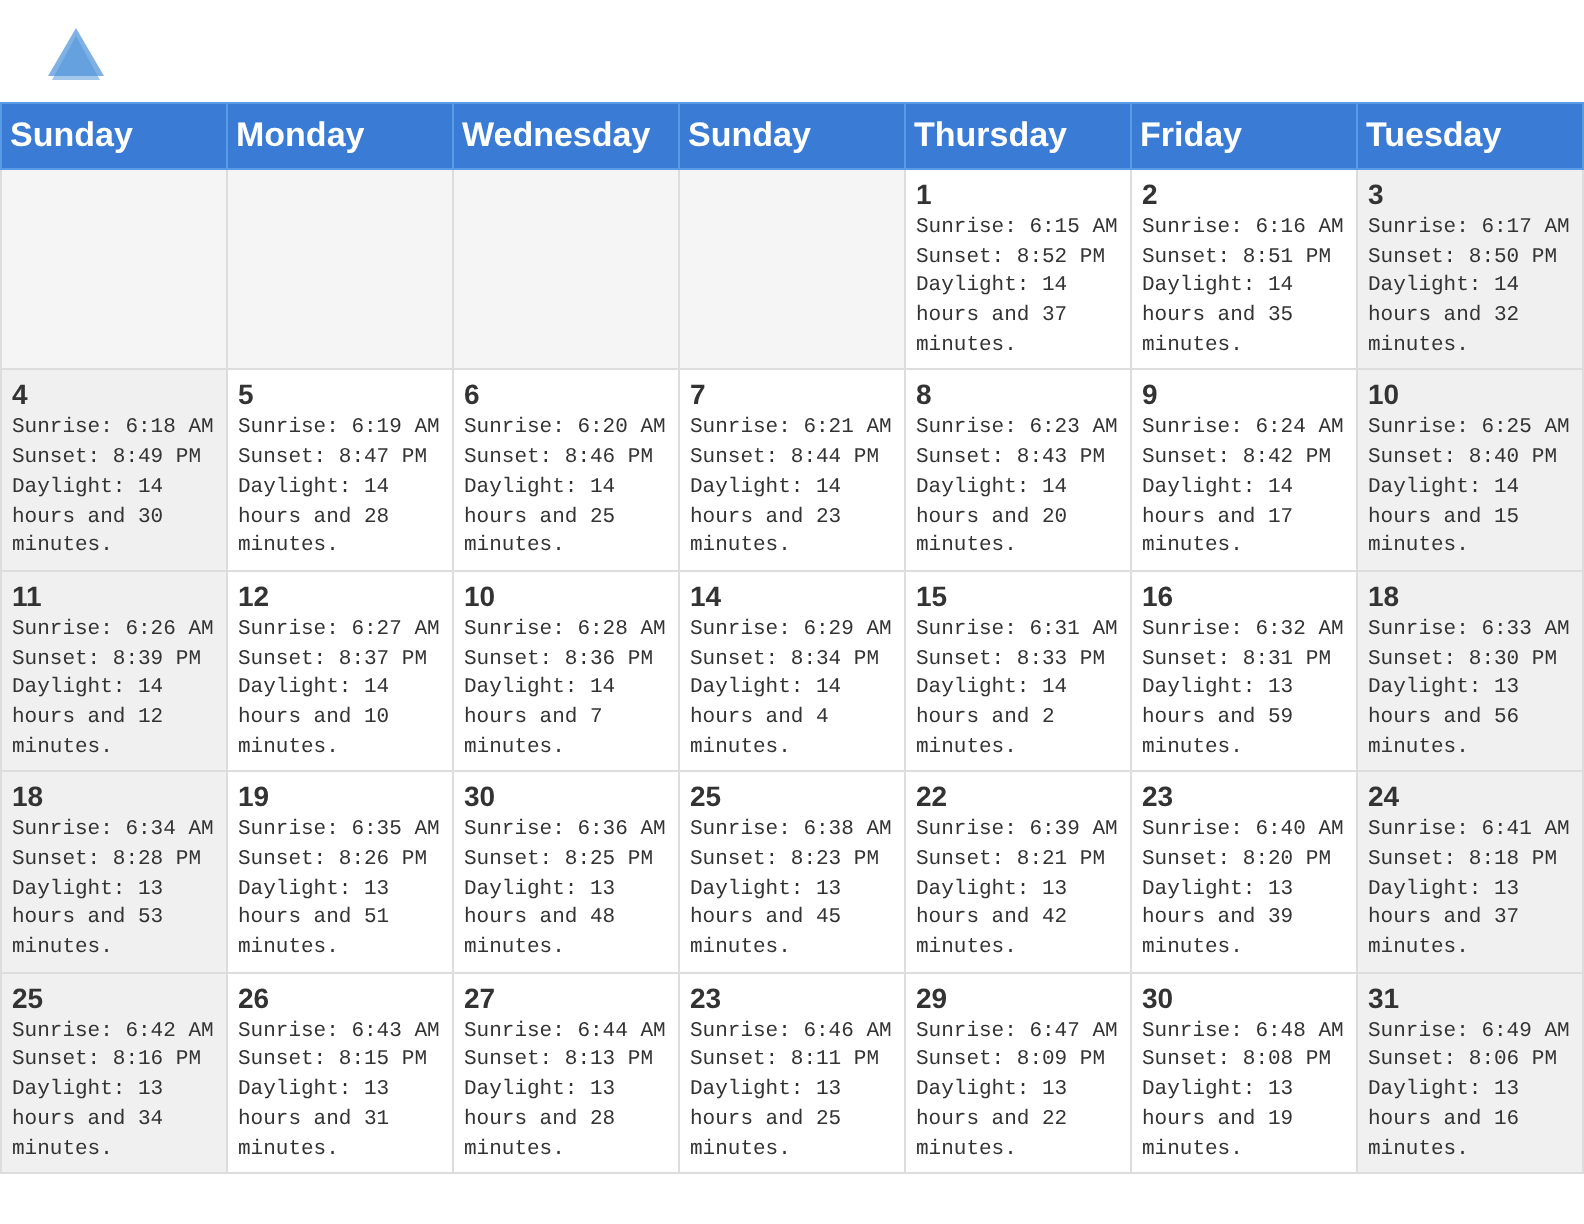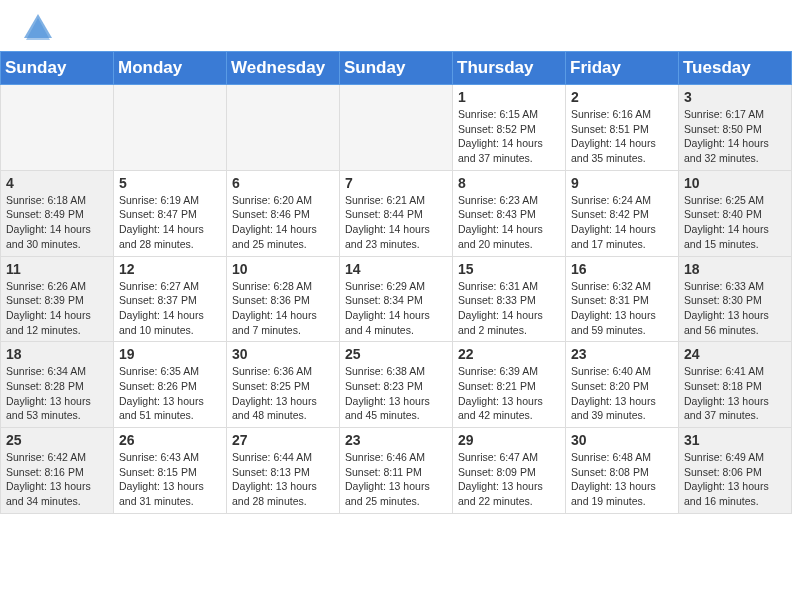--- a/index.html
+++ b/index.html
@@ -11,21 +11,21 @@
     .title-section { text-align: right; }
     .month-year { font-size: 38px; font-weight: bold; color: #333; line-height: 1.1; }
     .location { font-size: 16px; color: #555; }
     
     .calendar { width: 100%; border-collapse: collapse; margin: 0 0 0 0; }
     .calendar th { background: #3a7bd5; color: #fff; font-size: 17px; font-weight: bold; padding: 6px 4px; text-align: left; border: 1px solid #5a9be5; }
     .calendar td { border: 1px solid #ddd; vertical-align: top; padding: 4px 5px; font-size: 11px; color: #333; width: calc(100%/7); min-height: 80px; background: #fff; }
     .calendar td.empty { background: #f5f5f5; }
     .calendar td.shaded { background: #f0f0f0; }
     .day-num { font-size: 14px; font-weight: bold; color: #333; margin-bottom: 2px; }
-    .day-info { font-size: 10.5px; color: #333; line-height: 1.4; }
+    .day-info { font-size: 10.5px; color: #333; line-height: 1.4; font-family: Liberation Mono, monospace; }
     
     .logo-wrapper { display: flex; align-items: center; }
     .logo-svg { margin-right: 2px; }
   </style>
 </head>
 <body>
 
 <div class="header">
   <div class="logo-wrapper">
     <svg class="logo-svg" width="36" height="36" viewBox="0 0 36 36">

